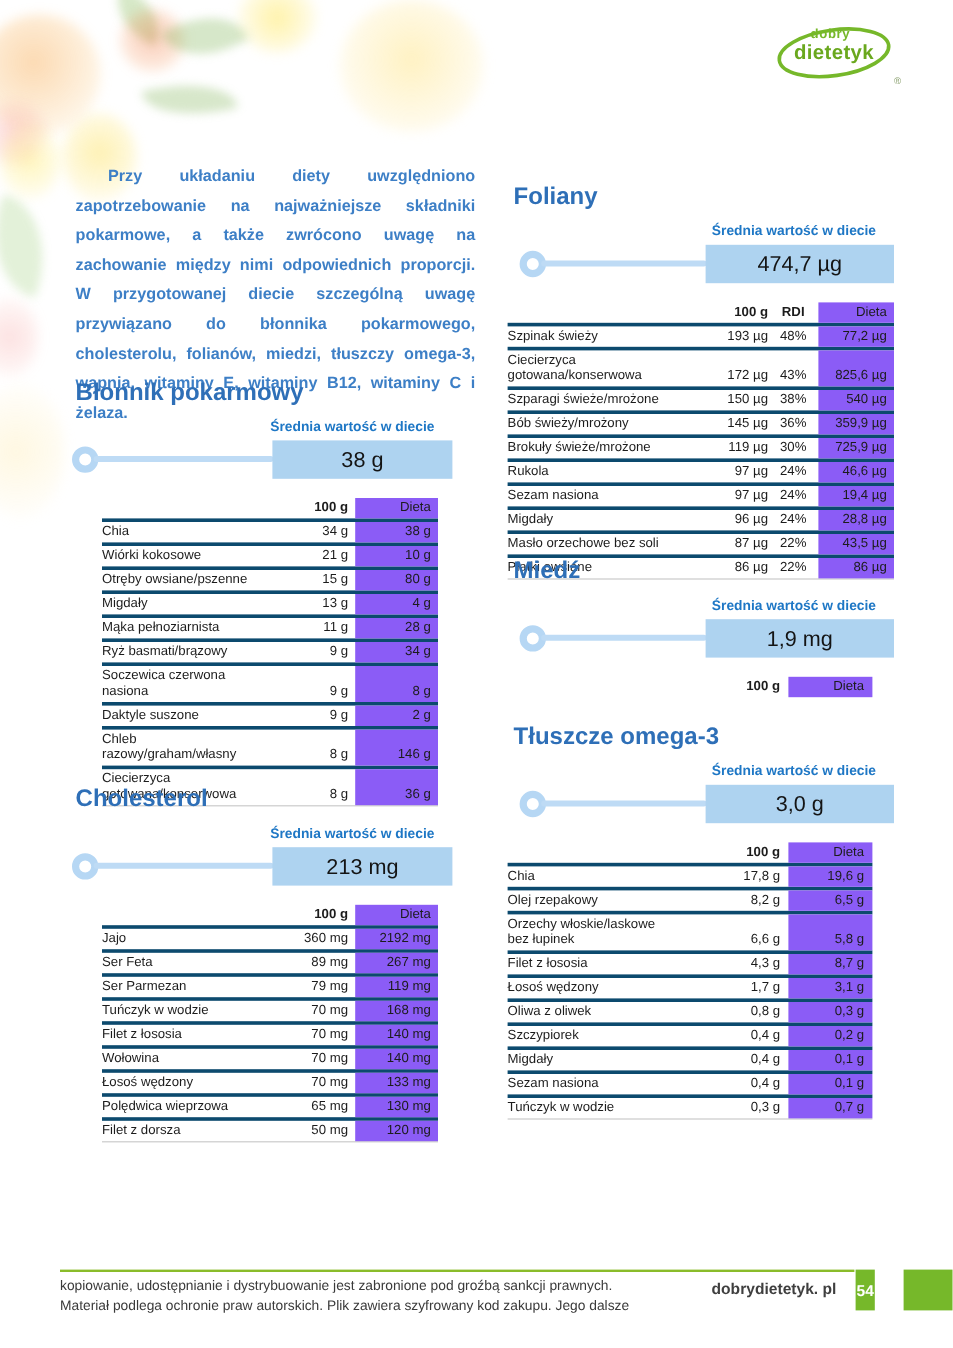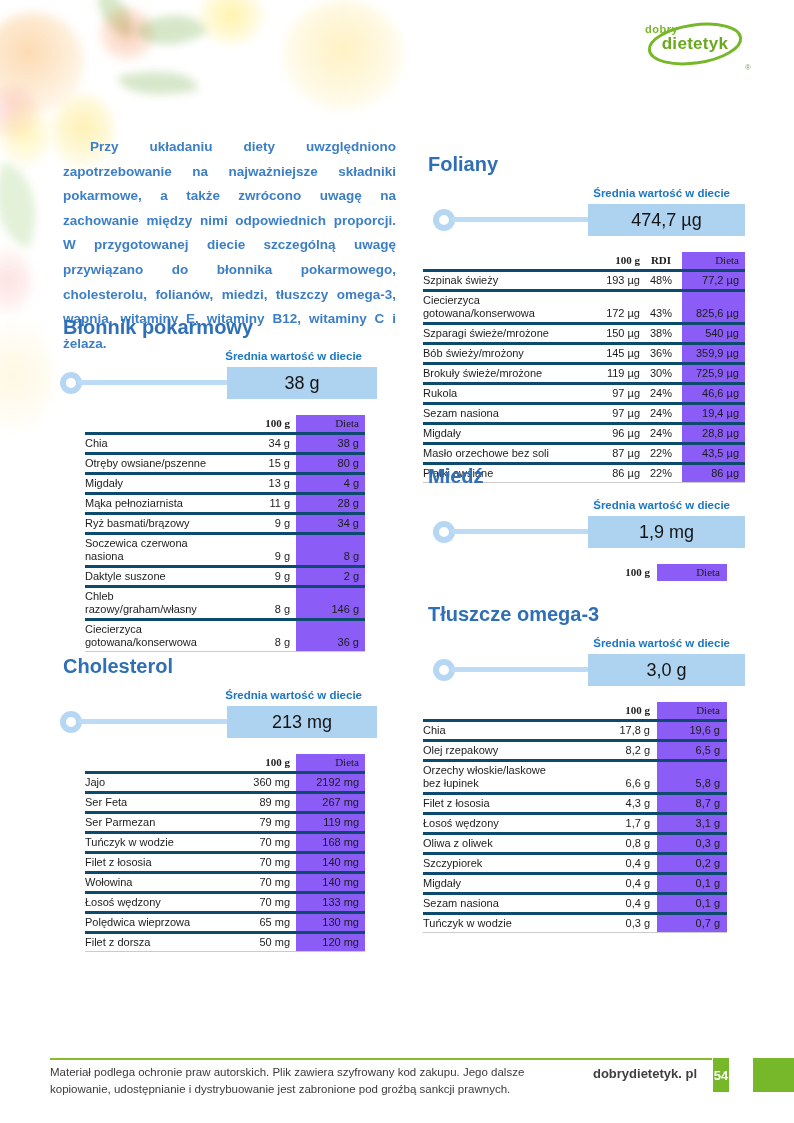--- a/index.html
+++ b/index.html
@@ -7,21 +7,21 @@
         font-family:"Liberation Sans",sans-serif;color:#1c1c1c;}
 
   
   .bg-art{position:absolute;left:0;top:0;width:430px;height:470px;pointer-events:none;}
   .fruit{position:absolute;border-radius:50%;filter:blur(5px);}
   .leaf{position:absolute;border-radius:5% 95% 5% 95%;filter:blur(4px);}
 
   
   .logo{position:absolute;left:645px;top:14px;width:104px;height:62px;}
   .logo svg{position:absolute;left:0;top:0;}
-  .logo .t1{position:absolute;left:0;right:10px;top:9px;
+  .logo .t1{position:absolute;left:0;right:10px;top:9px;text-align:center;
             font-size:11px;font-weight:700;color:#76b82a;letter-spacing:.5px;}
   .logo .t2{position:absolute;left:0;right:4px;top:20px;text-align:center;
             font-size:17px;font-weight:700;color:#6aa81e;letter-spacing:.3px;}
   .logo .reg{position:absolute;right:-2px;bottom:4px;font-size:8px;color:#8aa06e;}
 
   
   .intro{position:absolute;left:63px;top:124px;width:333px;
          font-size:13.5px;line-height:24.6px;font-weight:600;color:#3d7fc6;
          text-align:justify;text-indent:27px;margin-top:11px;}
 
@@ -47,21 +47,21 @@
   .sec-right .mbox{width:157px;}
 
   
   .table{position:absolute;top:99px;font-size:11px;line-height:13px;color:#1c1c1c;
          border-bottom:1px solid #cbcbcb;}
   .table.empty{border-bottom:none;}
   .t-left{left:35px;width:280px;}
   .t-fol{left:0;width:322px;}
   .t-two{left:0;width:304px;}
   .trow{display:flex;align-items:stretch;border-top:3px solid #0c4a6e;}
-  .trow.thead{border-top:none;font-family:Liberation Serif, serif;}
+  .trow.thead{border-top:none;}
   .cell{display:flex;align-items:flex-end;padding:2px 0;box-sizing:border-box;}
   .cL{flex:1;justify-content:flex-start;padding-right:4px;}
   .gray{background:#8b5cf6;}
   .bold{font-weight:700;}
   
   .t-left .cN{width:70px;justify-content:flex-end;padding-right:6px;}
   .t-left .cD{width:69px;justify-content:flex-end;padding-right:6px;}
   
   .t-fol .cN{width:60px;justify-content:flex-end;}
   .t-fol .cR{width:42px;justify-content:center;}
@@ -123,20 +123,25 @@
         <div class="cell cL"></div>
         <div class="cell cN bold">100 g</div>
         <div class="cell cD gray">Dieta</div>
       </div>
     <div class="trow">
           <div class="cell cL">Chia</div>
           <div class="cell cN">34 g</div>
           <div class="cell cD gray">38 g</div>
         </div>
         <div class="trow">
+          <div class="cell cL">Wiórki kokosowe</div>
+          <div class="cell cN">21 g</div>
+          <div class="cell cD gray">10 g</div>
+        </div>
+        <div class="trow">
           <div class="cell cL">Otręby owsiane/pszenne</div>
           <div class="cell cN">15 g</div>
           <div class="cell cD gray">80 g</div>
         </div>
         <div class="trow">
           <div class="cell cL">Migdały</div>
           <div class="cell cN">13 g</div>
           <div class="cell cD gray">4 g</div>
         </div>
         <div class="trow">
@@ -391,20 +396,20 @@
         <div class="trow">
           <div class="cell cL">Tuńczyk w wodzie</div>
           <div class="cell cN">0,3 g</div>
           <div class="cell cD gray">0,7 g</div>
         </div>
       </div>
   </div>
 
   <div class="footer-line"></div>
   <div class="footer-text">
+    <div>kopiowanie, udostępnianie i dystrybuowanie jest zabronione pod groźbą sankcji prawnych.</div>
     <div>Materiał podlega ochronie praw autorskich. Plik zawiera szyfrowany kod zakupu. Jego dalsze</div>
-    <div>kopiowanie, udostępnianie i dystrybuowanie jest zabronione pod groźbą sankcji prawnych.</div>
   </div>
   <div class="footer-site">dobrydietetyk. pl</div>
   <div class="page-num">54</div>
   <div class="corner-block"></div>
 
 </div>
 
 </body></html>

